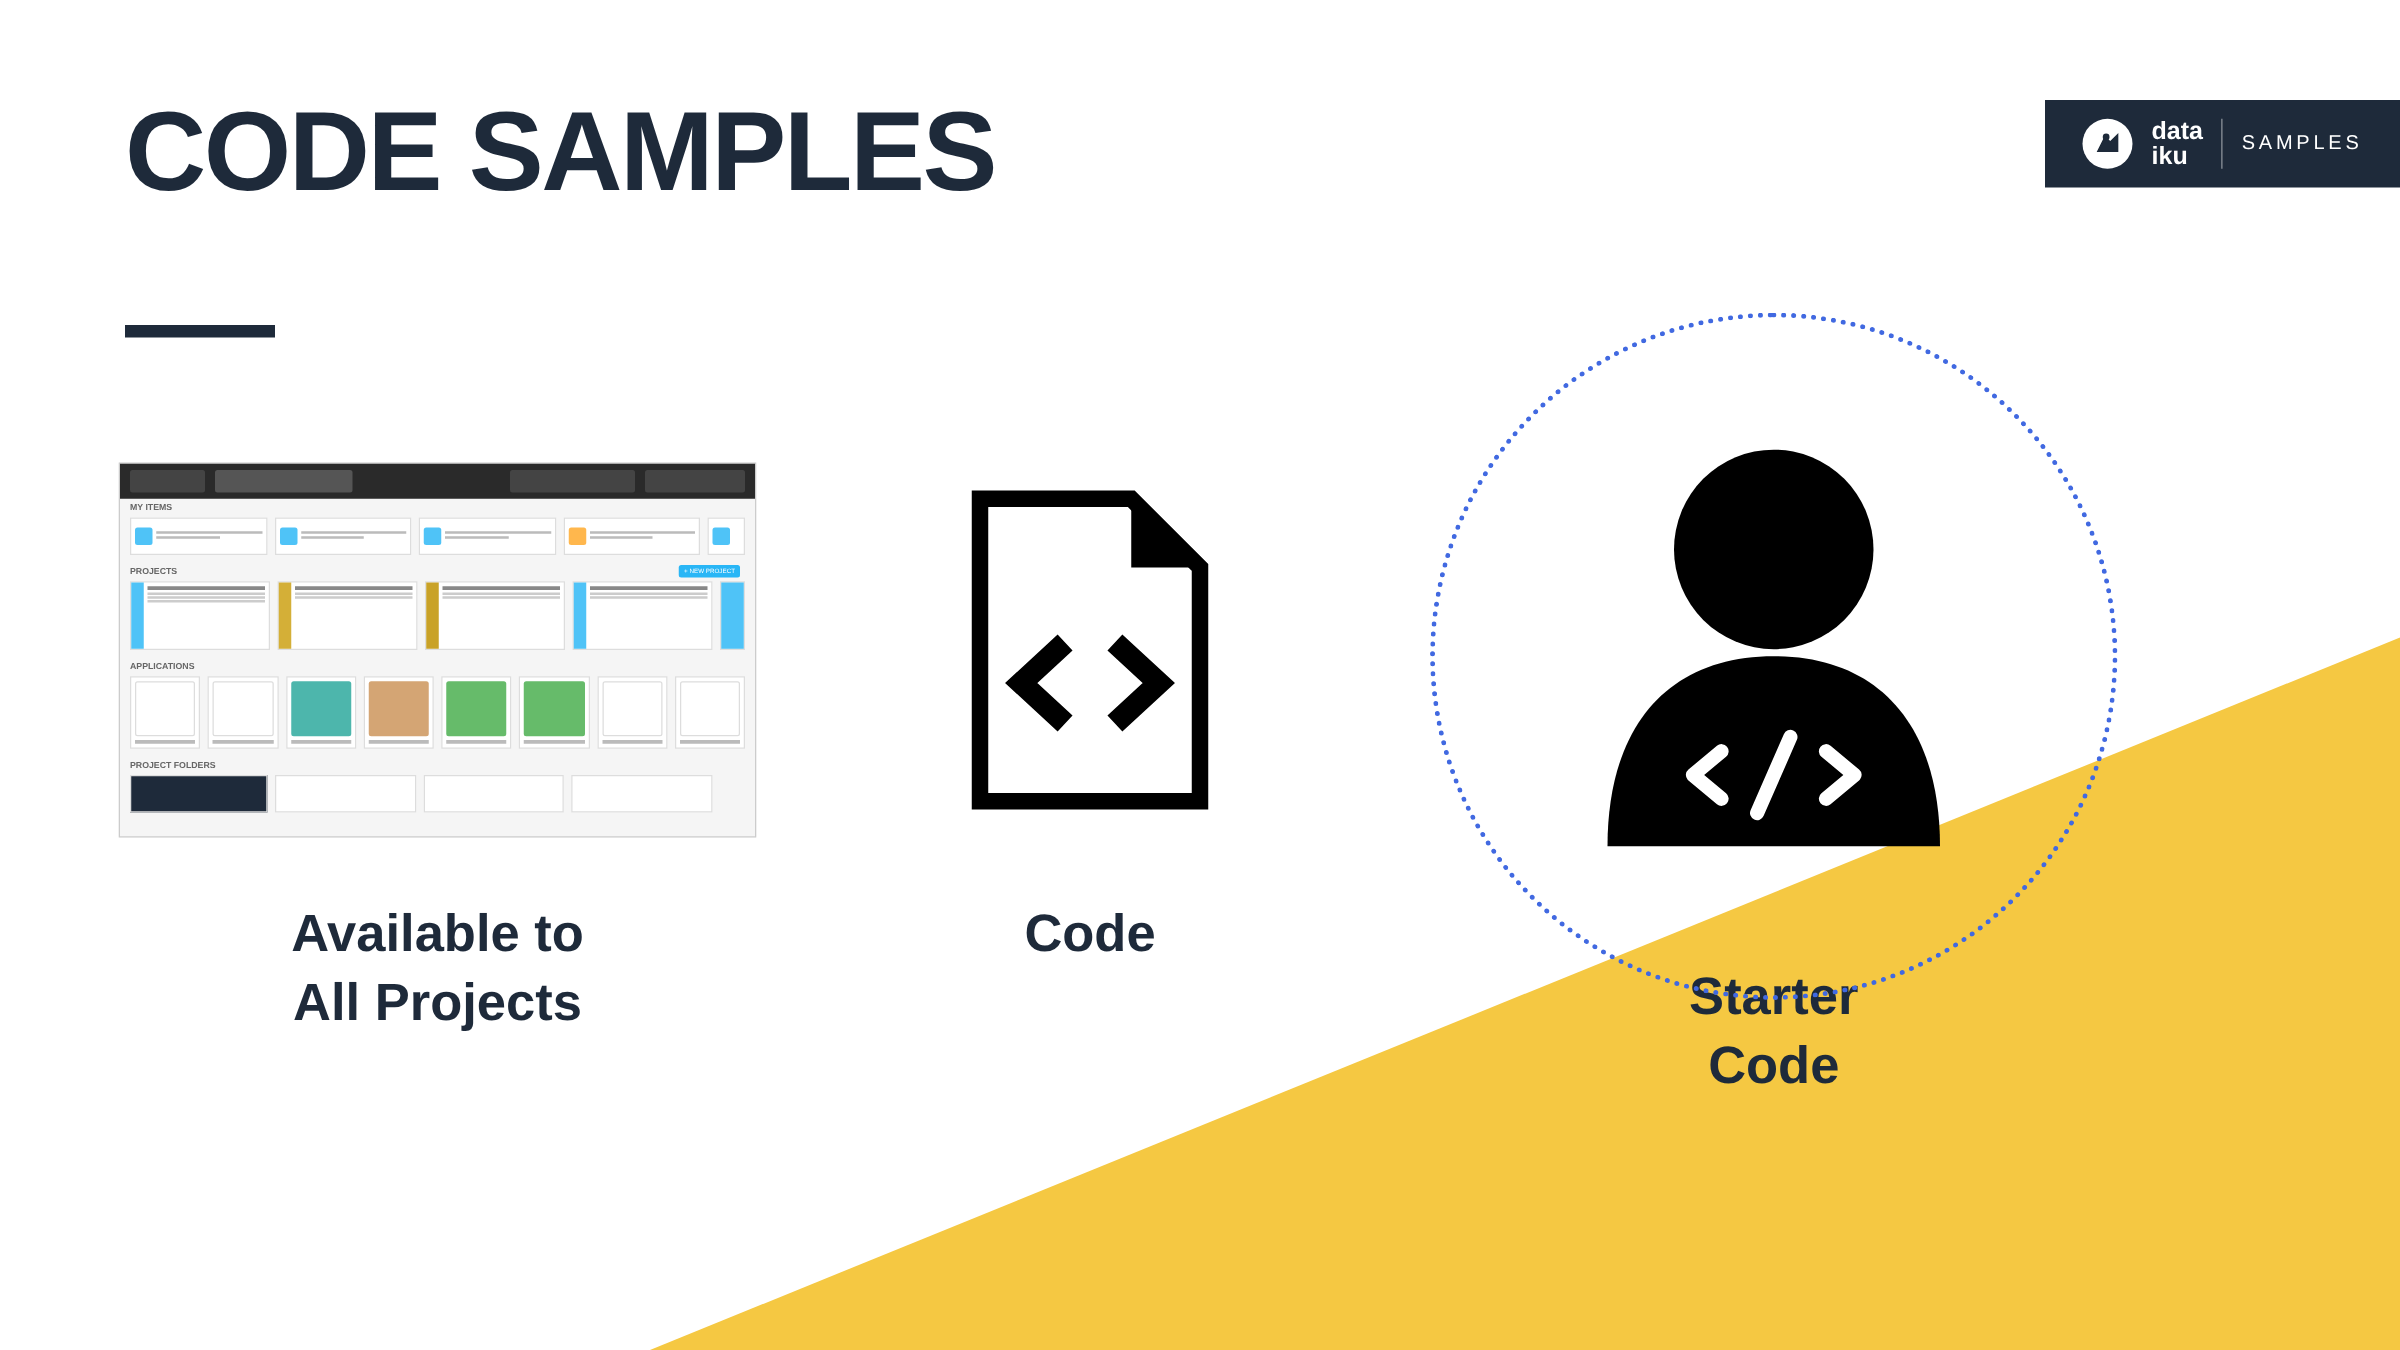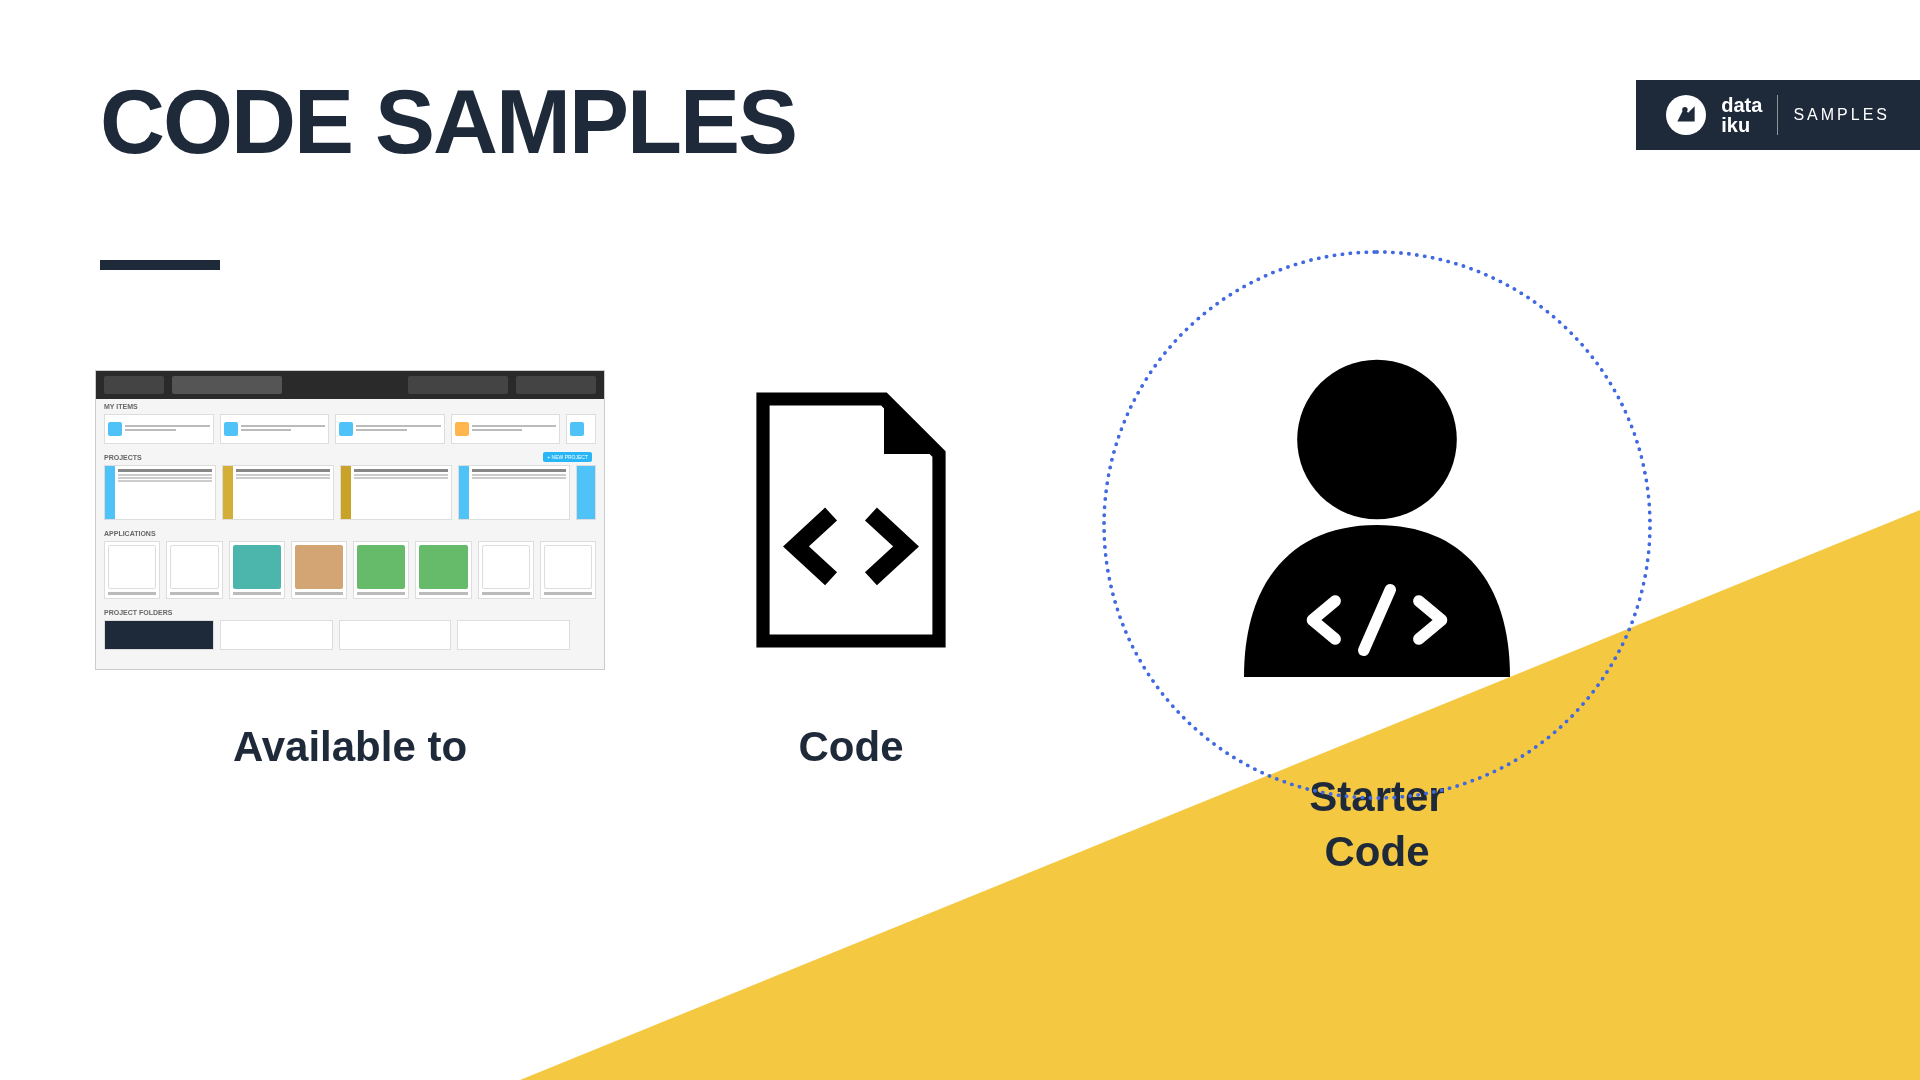--- a/index.html
+++ b/index.html
@@ -74,21 +74,21 @@
       left: 100px;
       width: 120px;
       height: 10px;
       background: #1e2a3a;
     }
     .columns {
       position: absolute;
       top: 370px;
       left: 100px;
       display: flex;
-      gap: 76px;
+      gap: 97px;
     }
     .column {
       display: flex;
       flex-direction: column;
       align-items: center;
       width: 500px;
     }
     .column-image {
       height: 300px;
       display: flex;
@@ -362,20 +362,21 @@
           <div class="sm-card" style="background:#1e2a3a;max-width:110px"></div>
           <div class="sm-card"></div>
           <div class="sm-card"></div>
           <div class="sm-card"></div>
           <div style="width:20px"></div>
         </div>
       </div>
     </div>
     <div class="column-label">
       <div>Available to</div>
+      <div>All Projects</div>
     </div>
   </div>
 
   <div class="column" style="width:350px;">
     <div class="column-image code-file-icon">
       <svg viewBox="0 0 100 120">
         <path d="M10 5 L65 5 L90 30 L90 115 L10 115 Z" fill="white" stroke="black" stroke-width="6"></path>
         <path d="M65 5 L65 30 L90 30 Z" fill="black"></path>
         <path d="M38 60 L25 72 L38 84" fill="none" stroke="black" stroke-width="8" stroke-linecap="square"></path>
         <path d="M62 60 L75 72 L62 84" fill="none" stroke="black" stroke-width="8" stroke-linecap="square"></path>

